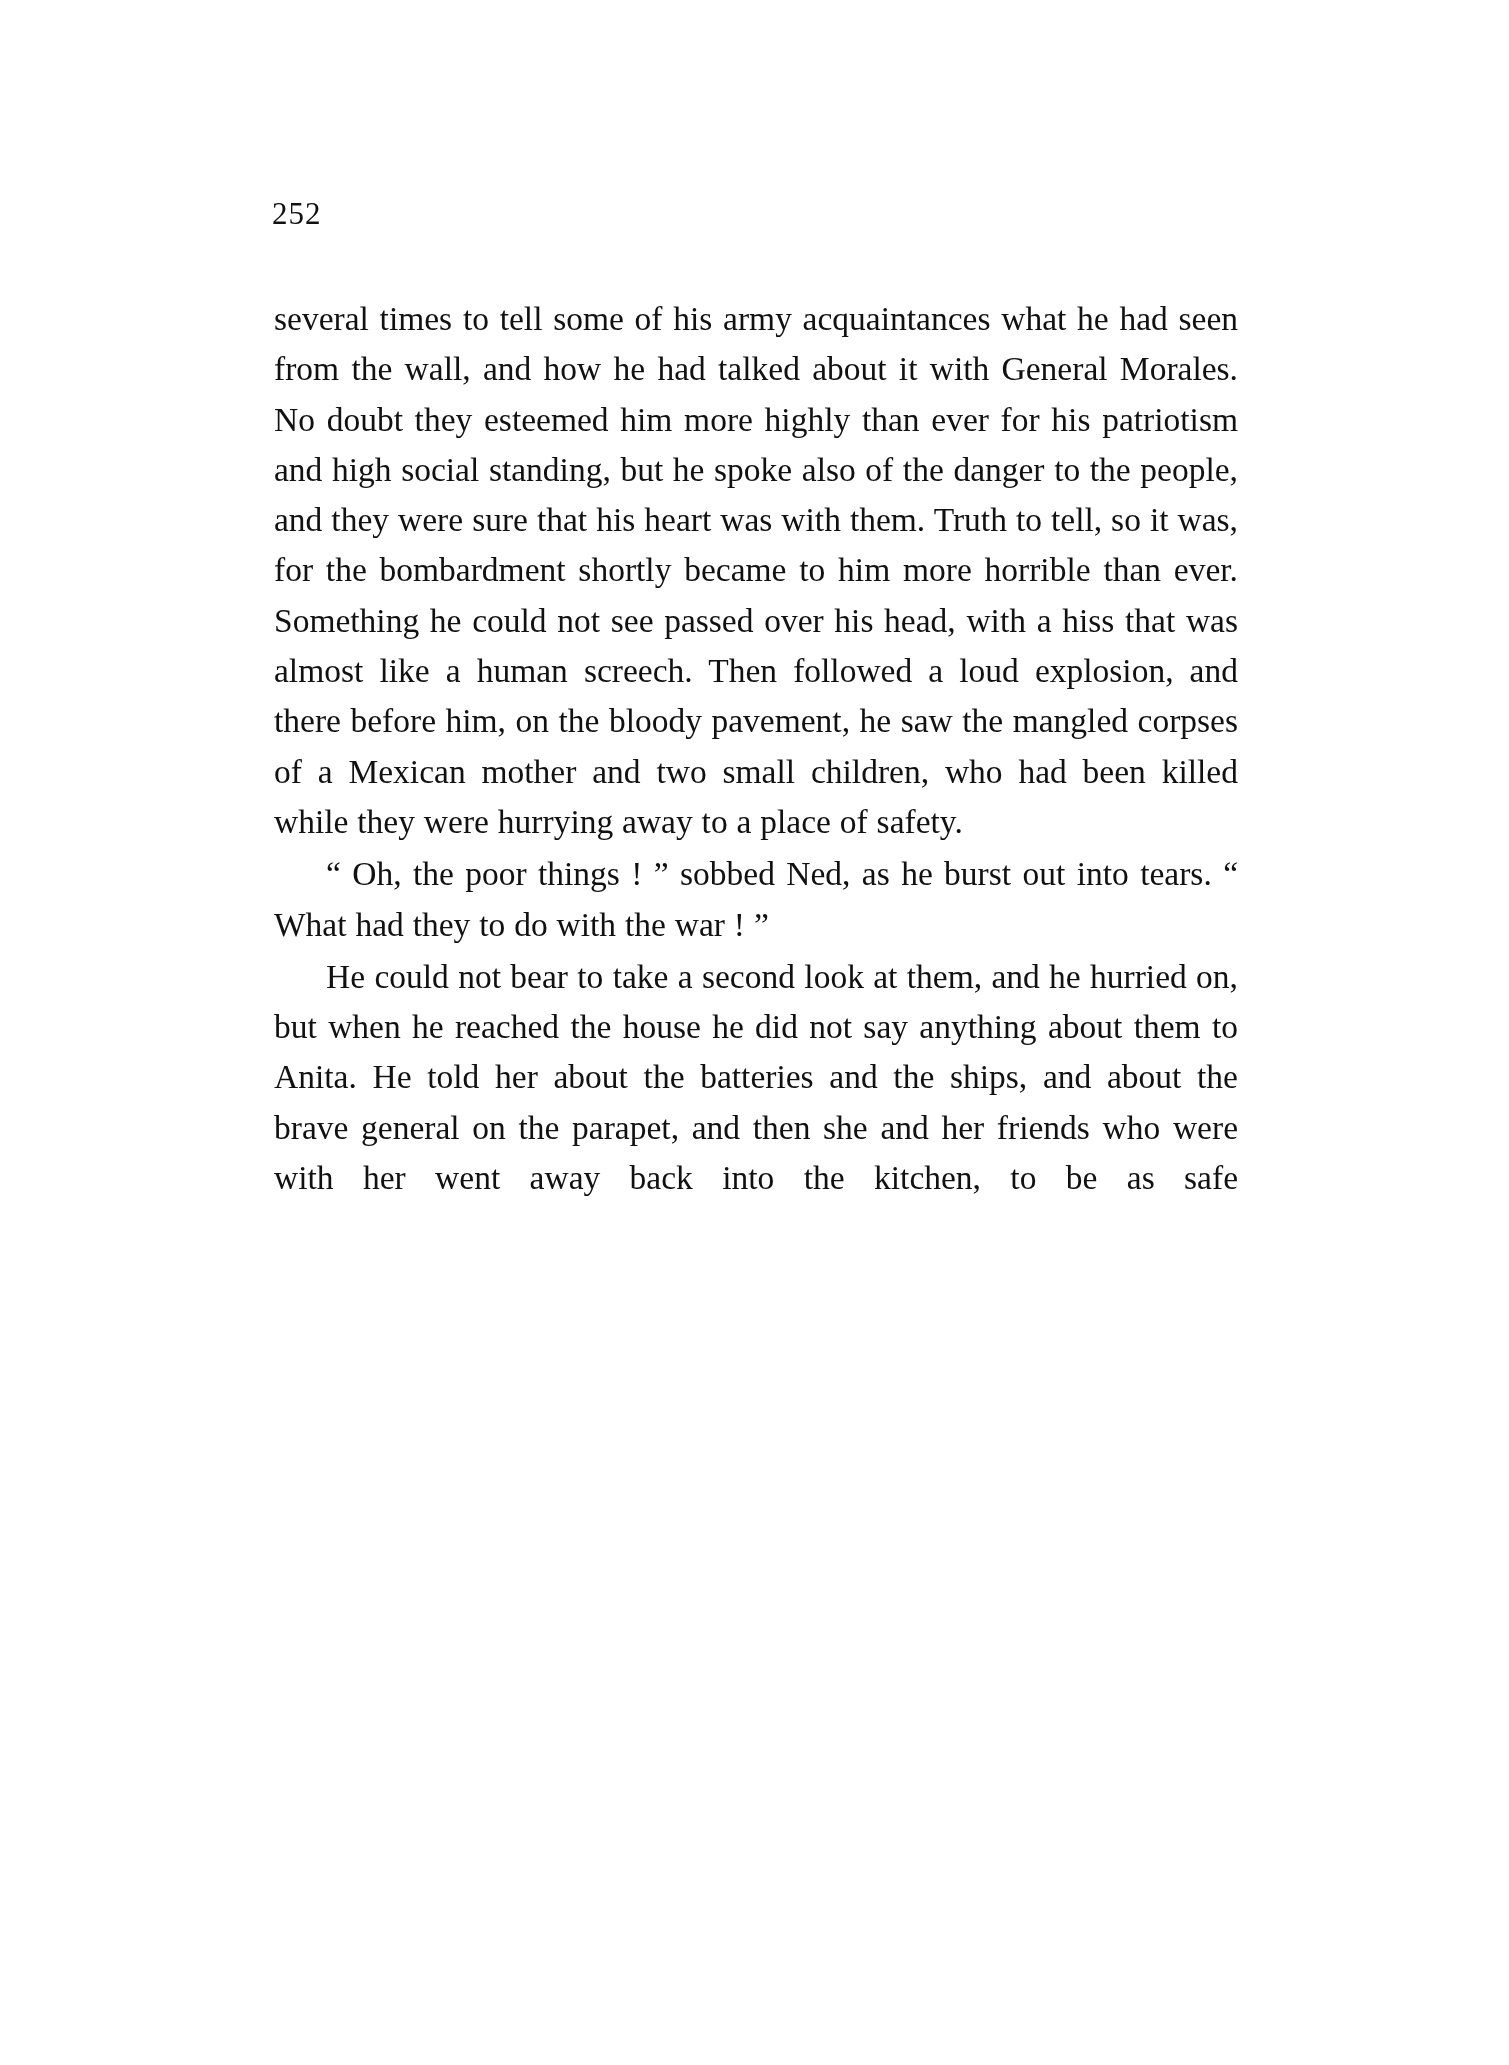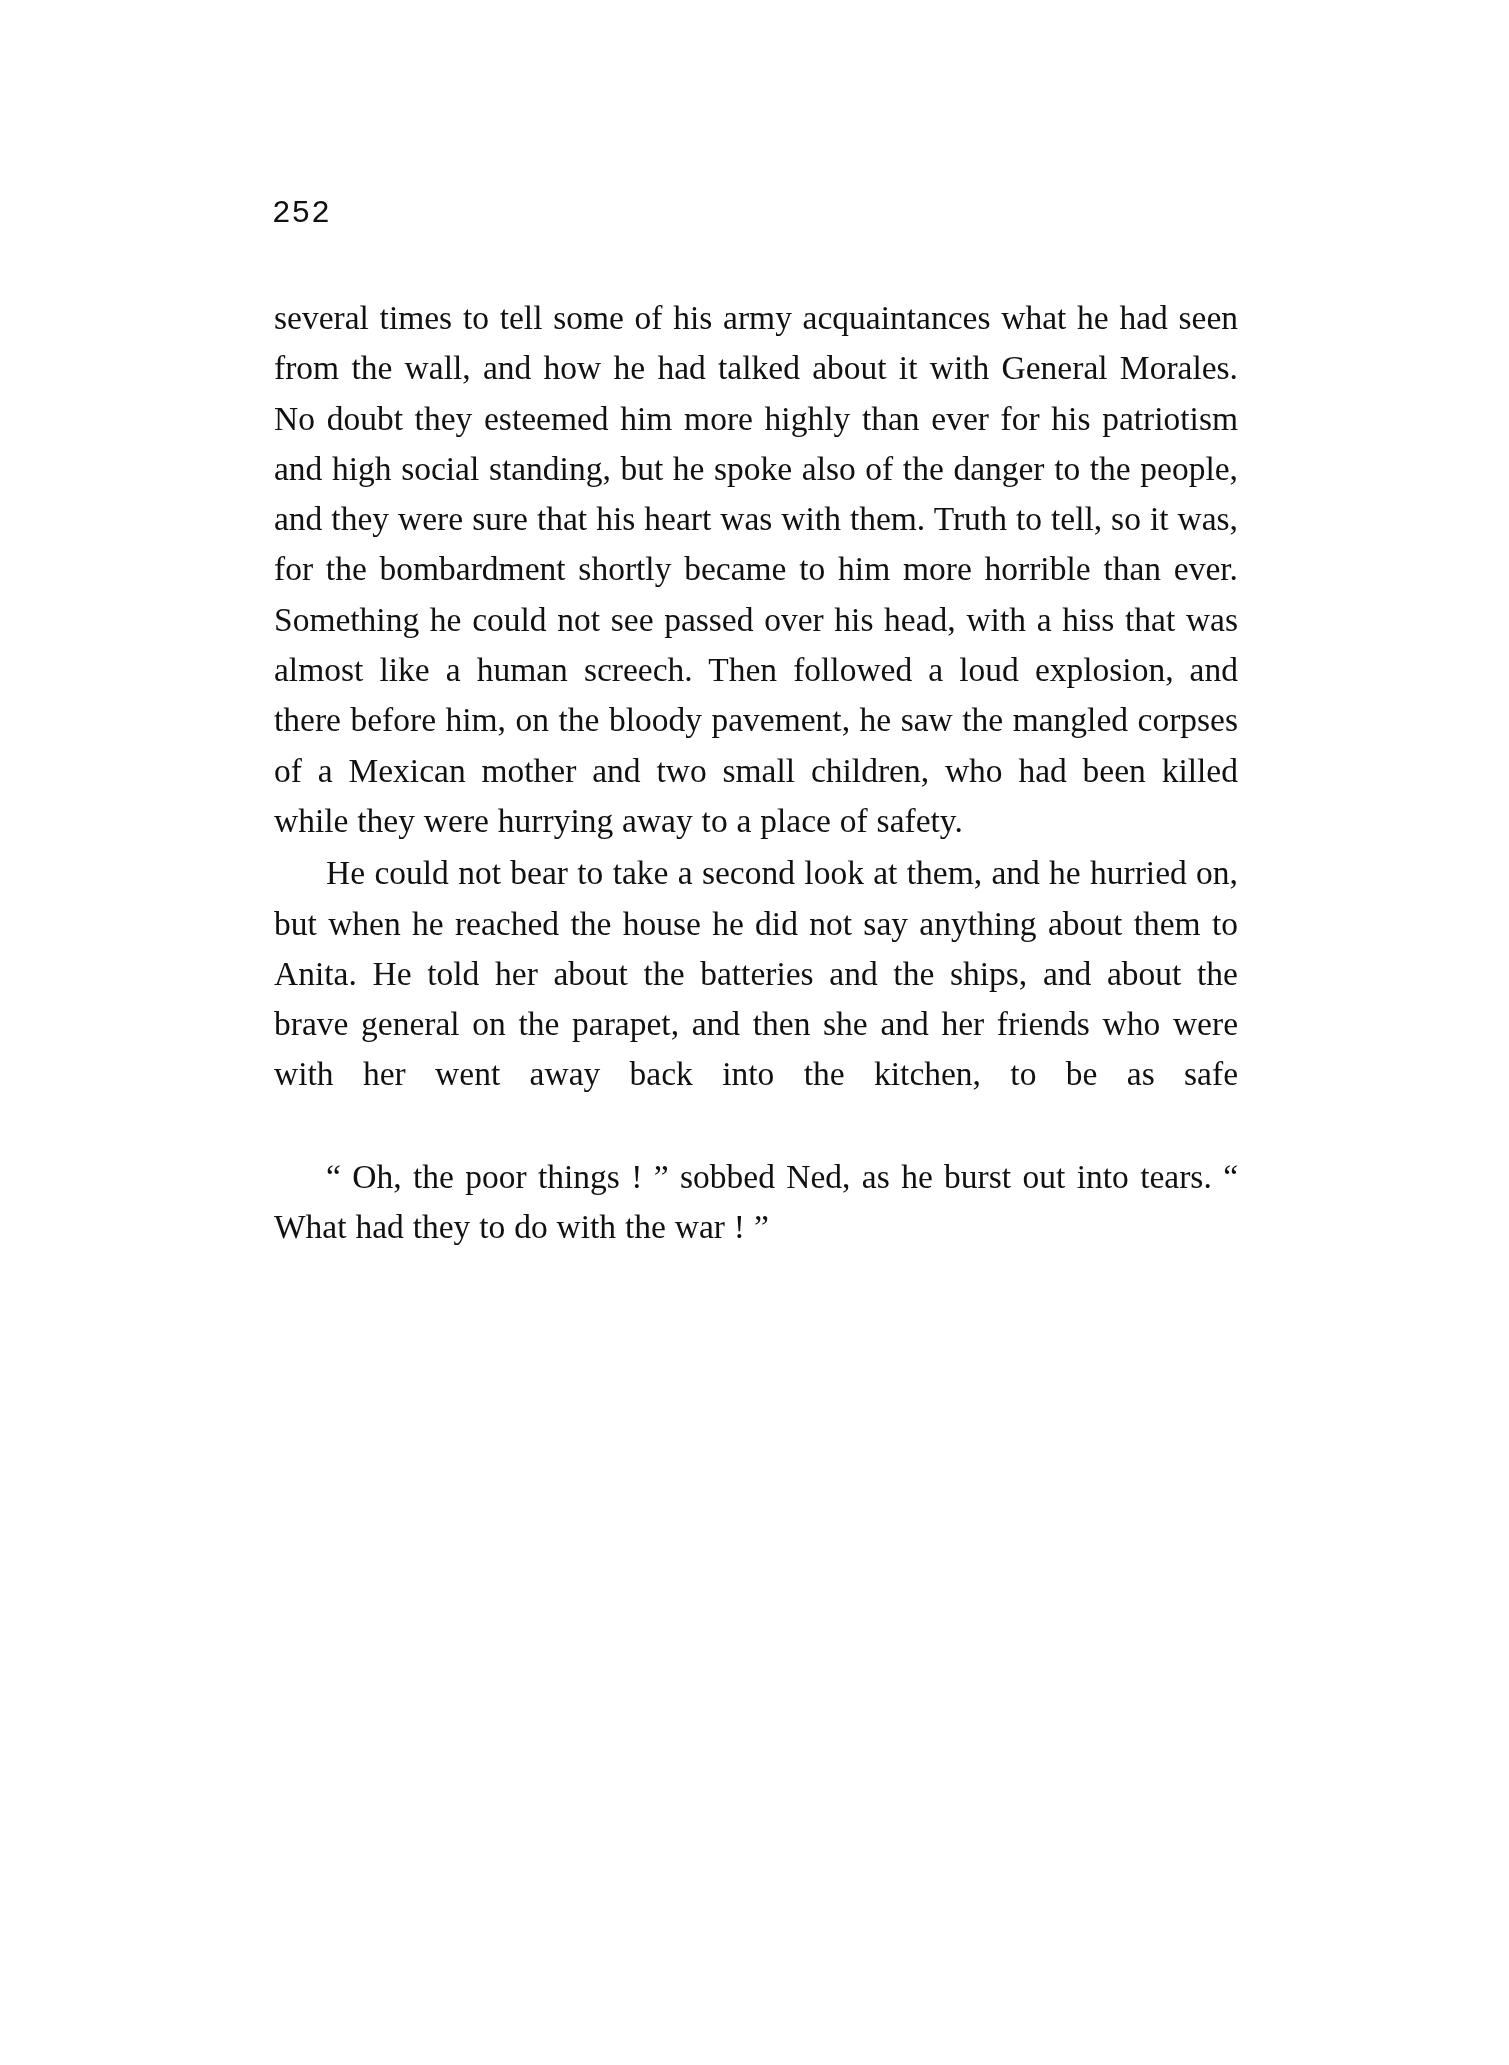--- a/index.html
+++ b/index.html
@@ -22,21 +22,21 @@
     left: 272px;
     top: 196px;
     width: 968px;
   }
   .running-head {
     display: flex;
     align-items: baseline;
     margin-bottom: 62px;
   }
   .folio {
-    font-family: Liberation Mono, monospace;
+    font-family: Liberation Serif, serif;
     font-size: 31px;
     letter-spacing: 1px;
     width: 120px;
     flex: 0 0 120px;
     color: #111;
   }
   .head-title {
     flex: 1;
     text-align: center;
     padding-right: 30px;
@@ -75,18 +75,18 @@
 
 <div class="page">
   <div class="content">
 
     <div class="running-head">
       <div class="folio">252</div>
     </div>
 
     <div class="body-text">
       <p>several times to tell some of his army ac­quaintances what he had seen from the wall, and how he had talked about it with General Morales. No doubt they esteemed him more highly than ever for his patriot­ism and high social standing, but he spoke also of the danger to the people, and they were sure that his heart was with them. Truth to tell, so it was, for the bombard­ment shortly became to him more horrible than ever. Something he could not see passed over his head, with a hiss that was almost like a human screech. Then fol­lowed a loud explosion, and there before him, on the bloody pavement, he saw the mangled corpses of a Mexican mother and two small children, who had been killed while they were hurrying away to a place of safety.</p>
+      <p class="indent">“ Oh, the poor things ! ” sobbed Ned, as he burst out into tears. “ What had they to do with the war ! ”</p>
       <p class="indent cont">He could not bear to take a second look at them, and he hurried on, but when he reached the house he did not say anything about them to Anita. He told her about the batteries and the ships, and about the brave general on the parapet, and then she and her friends who were with her went away back into the kitchen, to be as safe</p>
-      <p class="indent">“ Oh, the poor things ! ” sobbed Ned, as he burst out into tears. “ What had they to do with the war ! ”</p>
     </div>
 
   </div>
 </div>
 
 </body></html>

